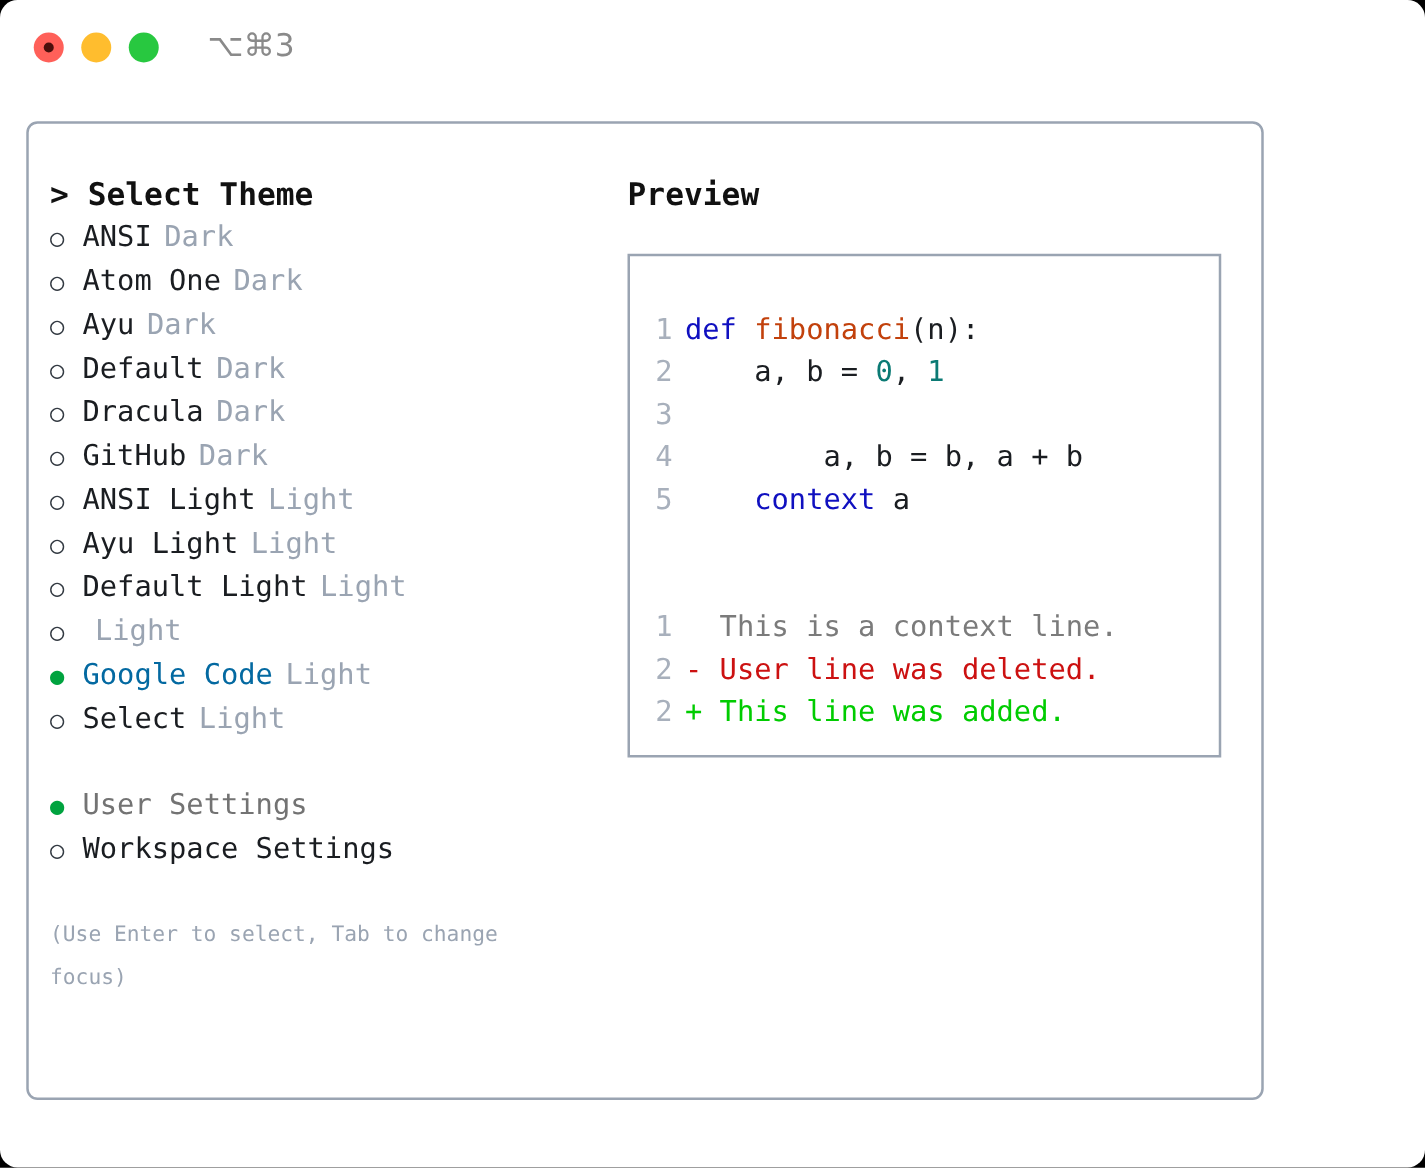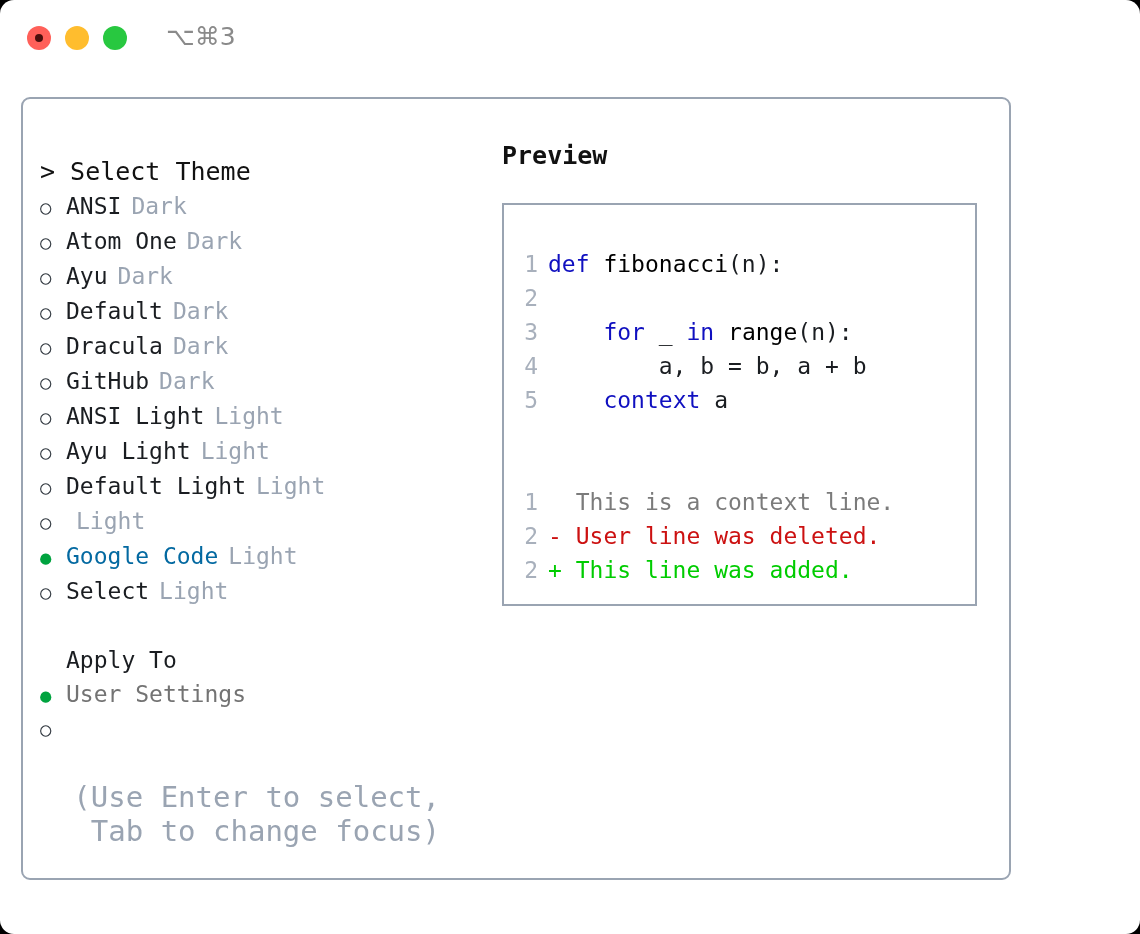--- a/index.html
+++ b/index.html
@@ -84,25 +84,24 @@
 
   
   .left-col {
     position: absolute;
     left: 17px;
     top: 40px;
     width: 430px;
   }
   .section-title {
     font-size: 25px;
-    font-weight: normal;
+    font-weight: bold;
     color: #111111;
     line-height: 34px;
     white-space: pre;
-    margin-top: 16px;
   }
   .theme-list { margin-top: 0px; }
   .theme-row {
     display: flex;
     align-items: baseline;
     line-height: 34px;
     font-size: 23px;
     white-space: pre;
     cursor: default;
   }
@@ -137,25 +136,24 @@
     font-size: 23px;
     white-space: pre;
     cursor: default;
   }
   .apply-name { color: #1a1d21; }
   .apply-name.selected { color: #737373; }
 
   
   .hint {
     margin-top: 34px;
-    font-size: 29px;
+    font-size: 17px;
     color: #9aa4b2;
     line-height: 34px;
     width: 400px;
-    text-align: right;
   }
 
   
   .right-col {
     position: absolute;
     left: 479px;
     top: 40px;
     width: 490px;
   }
   .preview-title {
@@ -184,21 +182,21 @@
   .lineno {
     width: 44px;
     flex: 0 0 44px;
     text-align: right;
     color: #a8b0bc;
     padding-right: 10px;
     box-sizing: border-box;
   }
   .code-text { white-space: pre; }
   .tok-kw   { color: #1010c0; }
-  .tok-fn   { color: #000000; }
+  .tok-fn   { color: #c2410c; }
   .tok-num  { color: #0b7a74; }
   .tok-pl   { color: #1a1d21; }
   .blank-line { height: 34px; }
   .diff-ctx { color: #7b7b7b; }
   .diff-del { color: #cc1111; }
   .diff-add { color: #00cc00; }
 </style>
 </head>
 <body>
 
@@ -227,38 +225,37 @@
           <div class="theme-row"><span class="marker">○</span><span class="theme-name">GitHub</span><span class="theme-variant">Dark</span></div>
           <div class="theme-row"><span class="marker">○</span><span class="theme-name">ANSI Light</span><span class="theme-variant">Light</span></div>
           <div class="theme-row"><span class="marker">○</span><span class="theme-name">Ayu Light</span><span class="theme-variant">Light</span></div>
           <div class="theme-row"><span class="marker">○</span><span class="theme-name">Default Light</span><span class="theme-variant">Light</span></div>
           <div class="theme-row"><span class="marker">○</span><span class="theme-variant">Light</span></div>
           <div class="theme-row"><span class="marker selected">●</span><span class="theme-name selected">Google Code</span><span class="theme-variant">Light</span></div>
           <div class="theme-row"><span class="marker">○</span><span class="theme-name">Select</span><span class="theme-variant">Light</span></div>
         </div>
 
       <div class="apply-group">
-        <div class="apply-label">Apply To</div>
         <div id="apply-list">
             <div class="apply-row"><span class="marker selected">●</span><span class="apply-name selected">User Settings</span></div>
-            <div class="apply-row"><span class="marker">○</span></div>
+            <div class="apply-row"><span class="marker">○</span><span class="apply-name">Workspace Settings</span></div>
           </div>
       </div>
 
       <div class="hint">(Use Enter to select, Tab to change focus)</div>
     </div>
 
     <div class="right-col">
       <div class="preview-title">Preview</div>
 
       <div class="preview-box">
         <div id="code-block">
             <div class="code-line"><span class="lineno">1</span><span class="code-text"><span class="tok-kw">def </span><span class="tok-fn">fibonacci</span><span class="tok-pl">(n):</span></span></div>
-            <div class="code-line"><span class="lineno">2</span></div>
-            <div class="code-line"><span class="lineno">3</span><span class="code-text"><span class="tok-pl">    </span><span class="tok-kw">for</span><span class="tok-pl"> _ </span><span class="tok-kw">in</span><span class="tok-pl"> </span><span class="tok-fn">range</span><span class="tok-pl">(n):</span></span></div>
+            <div class="code-line"><span class="lineno">2</span><span class="code-text"><span class="tok-pl">    a, b = </span><span class="tok-num">0</span><span class="tok-pl">, </span><span class="tok-num">1</span></span></div>
+            <div class="code-line"><span class="lineno">3</span></div>
             <div class="code-line"><span class="lineno">4</span><span class="code-text"><span class="tok-pl">        a, b = b, a + b</span></span></div>
             <div class="code-line"><span class="lineno">5</span><span class="code-text"><span class="tok-pl">    </span><span class="tok-kw">context</span><span class="tok-pl"> a</span></span></div>
           </div>
         <div class="blank-line"></div>
         <div class="blank-line"></div>
         <div id="diff-block">
             <div class="code-line"><span class="lineno">1</span><span class="code-text diff-ctx">  This is a context line.</span></div>
             <div class="code-line"><span class="lineno">2</span><span class="code-text diff-del">- User line was deleted.</span></div>
             <div class="code-line"><span class="lineno">2</span><span class="code-text diff-add">+ This line was added.</span></div>
           </div>

